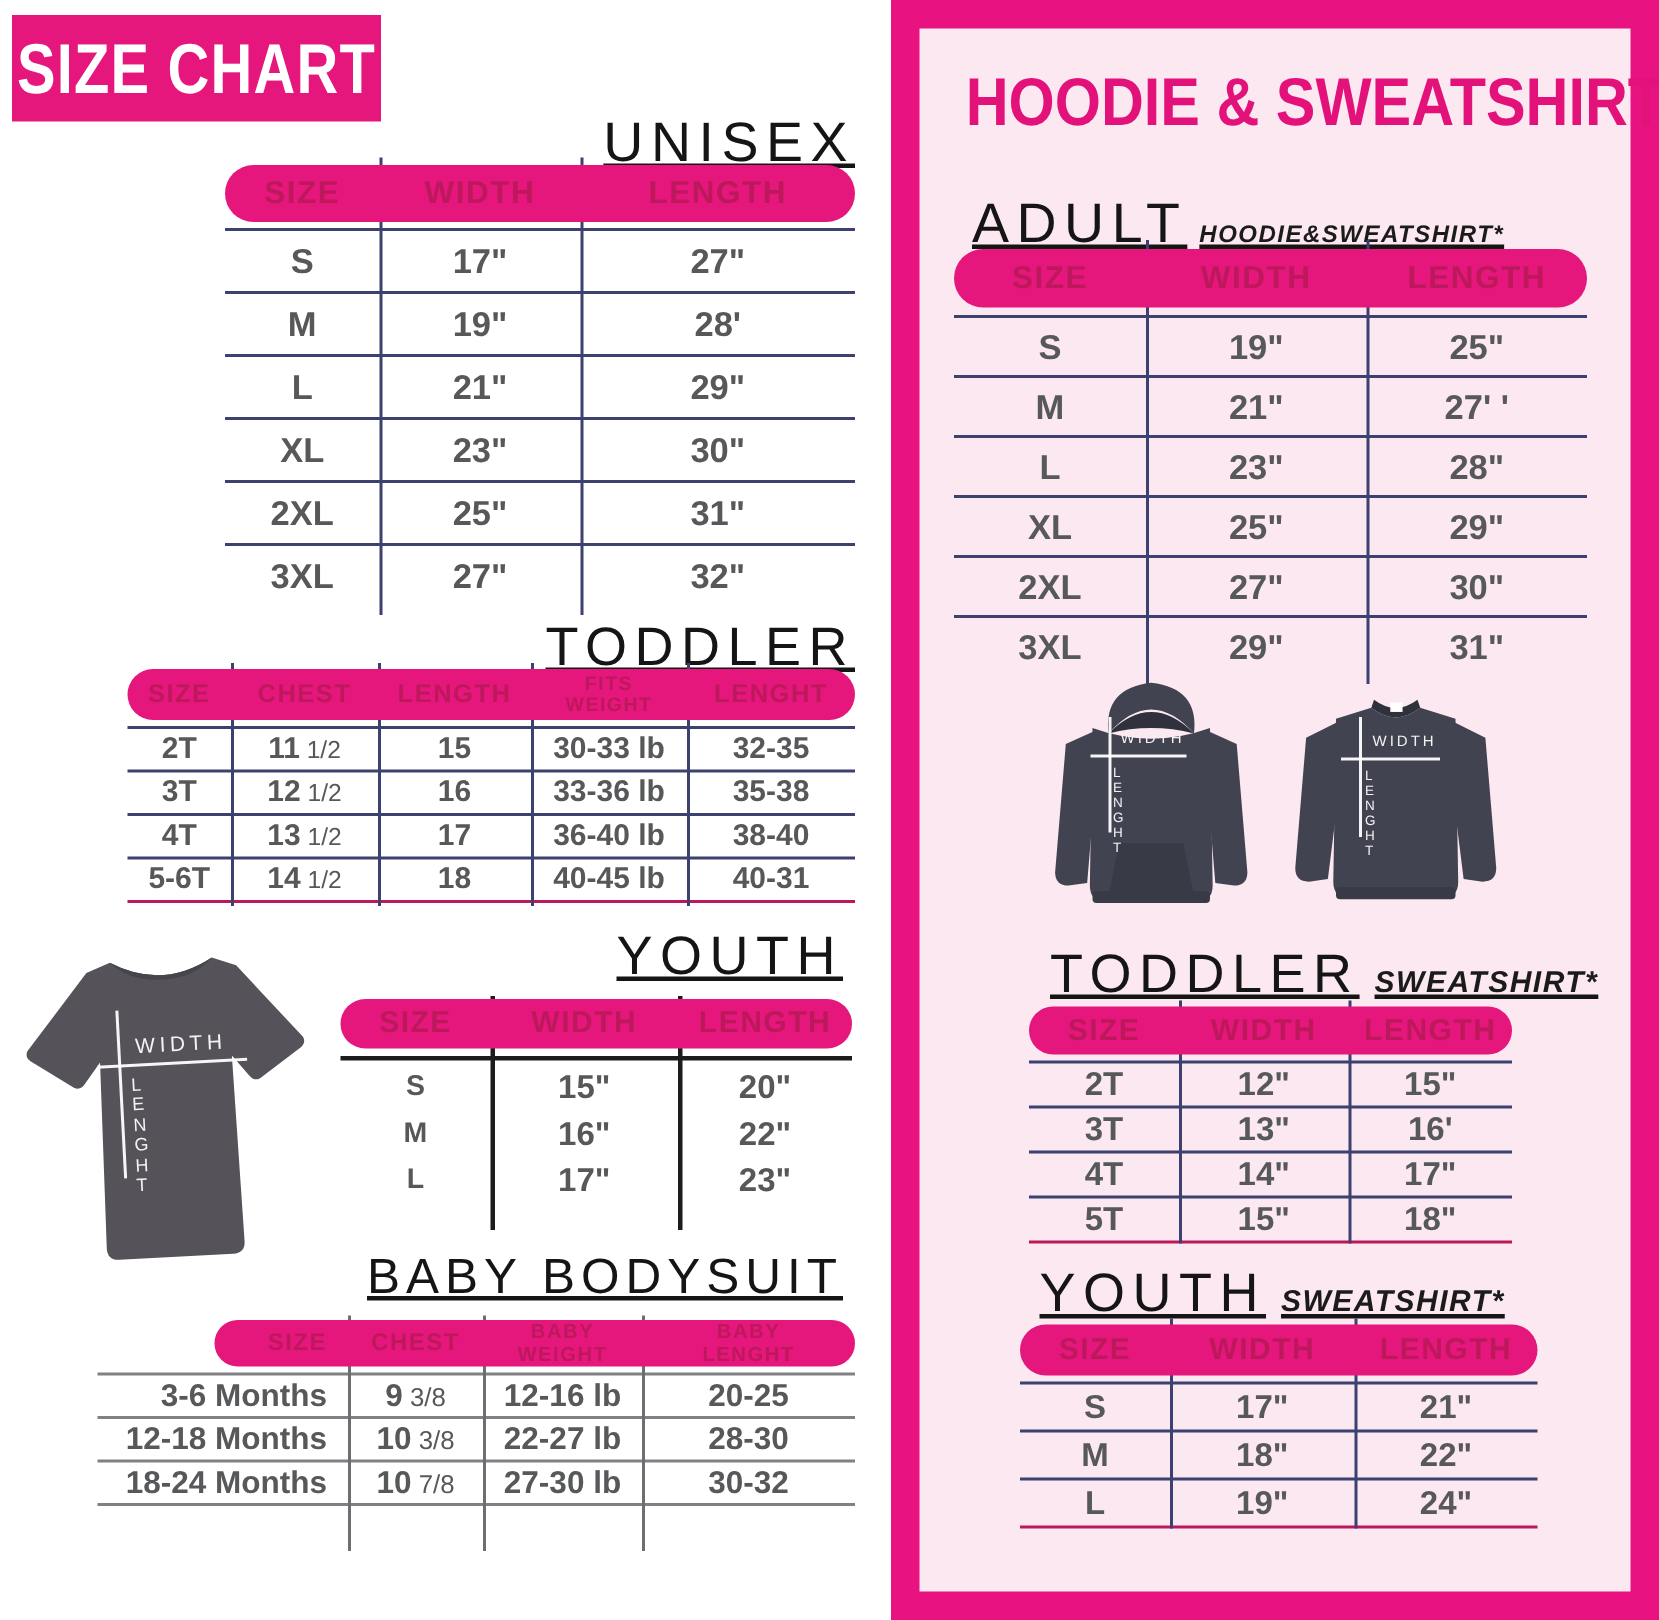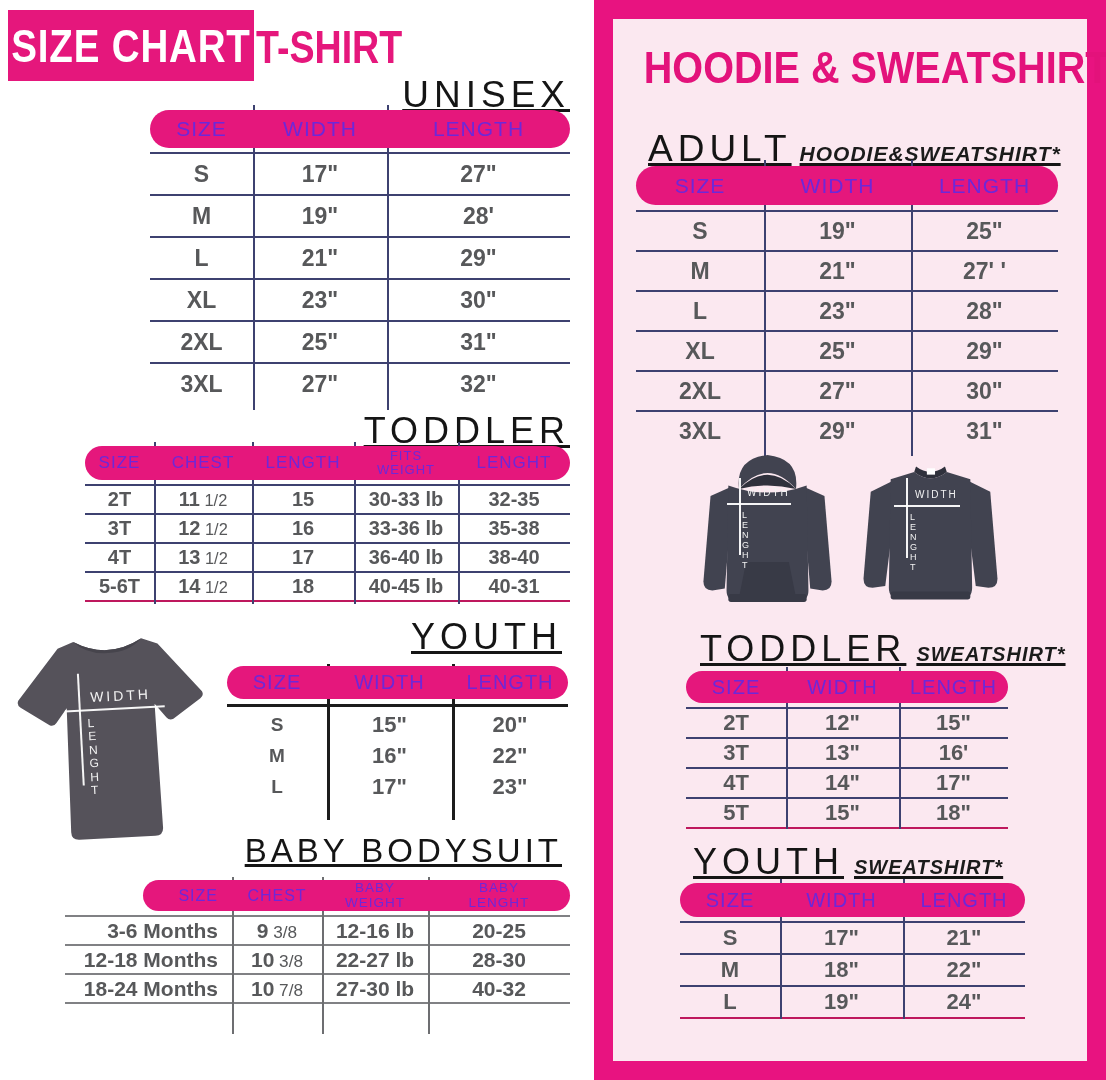--- a/index.html
+++ b/index.html
@@ -25,21 +25,21 @@
          border:19px solid #e81380;box-sizing:border-box;}
   .panel-title{left:612px;top:42px;width:476px;text-align:center;}
   .panel-title span{display:inline-block;transform:scaleX(.88);color:#e3127b;font-weight:700;
          font-size:45px;letter-spacing:0px;white-space:nowrap;}
 
   
   .tbl{position:absolute;}
   .thead{position:relative;}
   .thead .bar{position:absolute;inset:0;background:#e5177c;border-radius:999px;}
   .hrow{position:relative;display:grid;height:100%;align-items:center;}
-  .th{color:#6d28d9;font-weight:400;text-align:center;letter-spacing:1px;white-space:pre-line;}
+  .th{color:#be185d;font-weight:700;text-align:center;letter-spacing:1px;white-space:pre-line;}
   .trow{display:grid;align-items:center;}
   .td{text-align:center;font-weight:700;color:#57585a;white-space:nowrap;}
   .td .frac{font-weight:400;font-size:.82em;}
   .vline{position:absolute;width:2px;}
   .hline{position:absolute;height:3px;}
   .navy .vline{background:#3d4170;}
   .navy .trow{border-top:2px solid #3d4170;}
   .gray .vline{background:#6d6e71;}
   .gray .trow{border-top:2px solid #808184;}
   .blk .vline{background:#1c1c1c;width:3px;}
@@ -107,21 +107,21 @@
   #t-youthR .th{font-size:20px;}
   #t-youthR .trow{height:30px;}
   #t-youthR .td{font-size:22px;}
 
   
   .h-unisex{left:300px;top:74px;width:270px;text-align:right;font-size:37px;}
   .h-toddler{left:300px;top:410px;width:270px;text-align:right;font-size:36px;}
   .h-youthL{left:290px;top:616px;width:272px;text-align:right;font-size:36px;}
   .h-baby{left:210px;top:832px;width:352px;text-align:right;font-size:33px;letter-spacing:4px;}
   .h-adult{left:648px;top:128px;font-size:37px;}
-  .h-adult .subhead{font-size:21px;margin-left:8px;}
+  .h-adult .subhead{font-size:16px;margin-left:8px;}
   .h-toddlerR{left:700px;top:628px;font-size:36px;}
   .h-toddlerR .subhead{font-size:20px;margin-left:10px;}
   .h-youthR{left:693px;top:841px;font-size:36px;}
   .h-youthR .subhead{font-size:20px;margin-left:10px;}
 
   
   .garment{position:absolute;}
   .garment svg{position:absolute;left:0;top:0;}
   .m-v,.m-h{position:absolute;background:rgba(255,255,255,.95);}
   .m-v{width:2px;} .m-h{height:2px;}
@@ -139,23 +139,20 @@
   #g-sweat .vletters{left:52px;top:60px;font-size:9px;}
 </style>
 </head>
 <body>
 
 <div id="root">
 
   <div class="abs badge">
     <span>SIZE CHART</span>
   </div>
-  <div class="abs badge-suffix">
-    <span>T-SHIRT</span>
-  </div>
 
   <div class="abs heading h-unisex">UNISEX</div>
 
   <div class="tbl navy" id="t-unisex">
     <i class="vline" style="left:103px;top:-5px;height:305px;"></i>
     <i class="vline" style="left:237px;top:-5px;height:305px;"></i>
     <div class="thead">
         <div class="bar"></div>
         <div class="hrow">
           <div class="th c0">SIZE</div>
@@ -307,21 +304,21 @@
         <div class="trow">
           <div class="td c0">12-18 Months</div>
           <div class="td c1"><span>10</span><span class="frac"> 3/8</span></div>
           <div class="td c2">22-27 lb</div>
           <div class="td c3">28-30</div>
         </div>
         <div class="trow">
           <div class="td c0">18-24 Months</div>
           <div class="td c1"><span>10</span><span class="frac"> 7/8</span></div>
           <div class="td c2">27-30 lb</div>
-          <div class="td c3">40-32</div>
+          <div class="td c3">30-32</div>
         </div>
       </div>
   </div>
 
   <div class="garment" id="g-tee">
     <svg width="200" height="232" viewBox="0 0 200 232">
       <path fill="#55525a" d="M66 24 L50 30 L8 80 Q6 84 10 87 L38 106 Q42 108 45 104 L56 90 L54 214 Q54 222 62 222 L138 222 Q146 222 146 214 L144 90 L155 104 Q158 108 162 106 L190 87 Q194 84 192 80 L150 30 L134 24 Q100 44 66 24 Z"></path>
       <path fill="#46444c" d="M66 24 Q100 44 134 24 Q122 37 100 37 Q78 37 66 24 Z"></path>
     </svg>
     <i class="m-v" style="left:68px;top:56px;height:112px;"></i>

